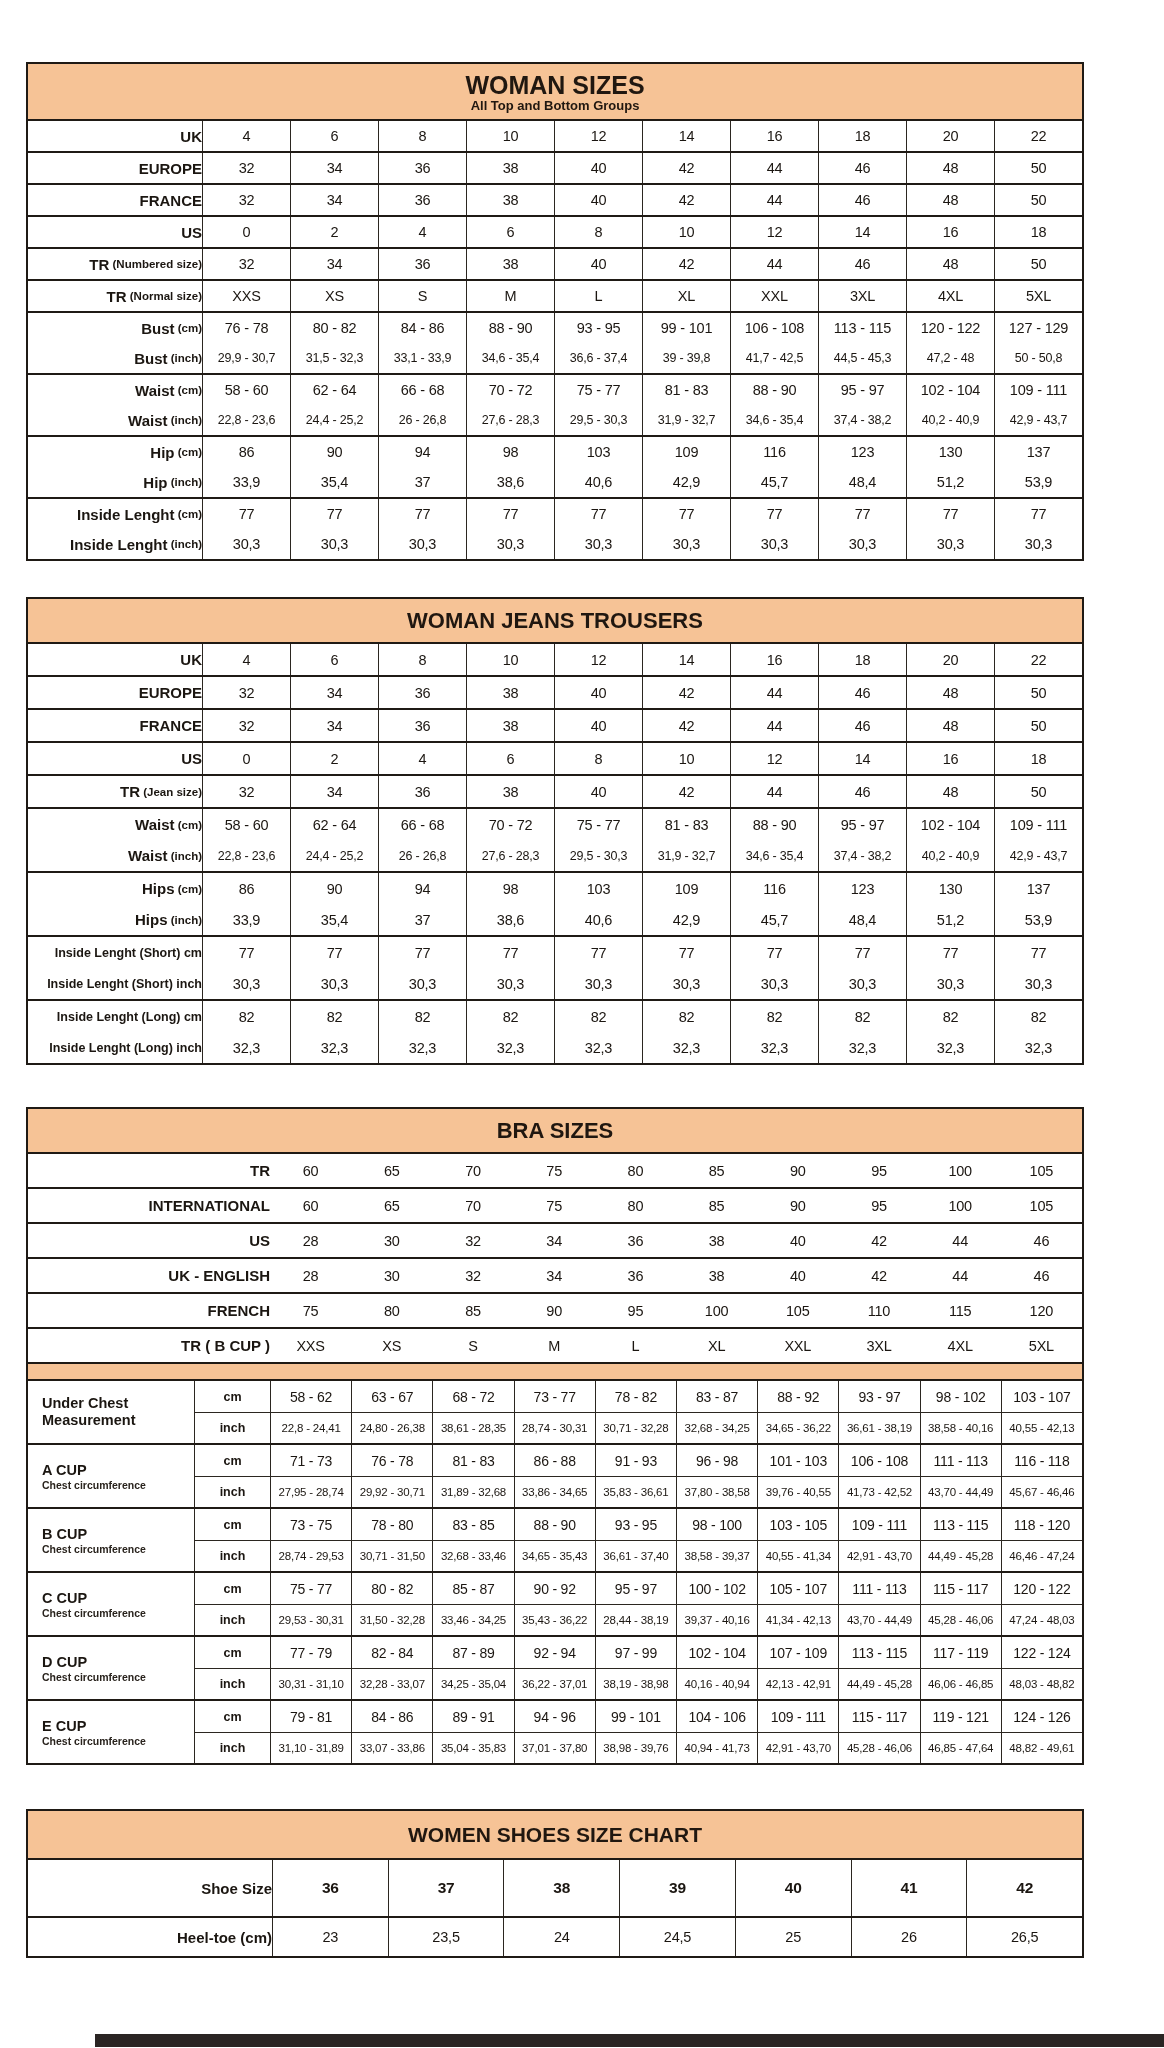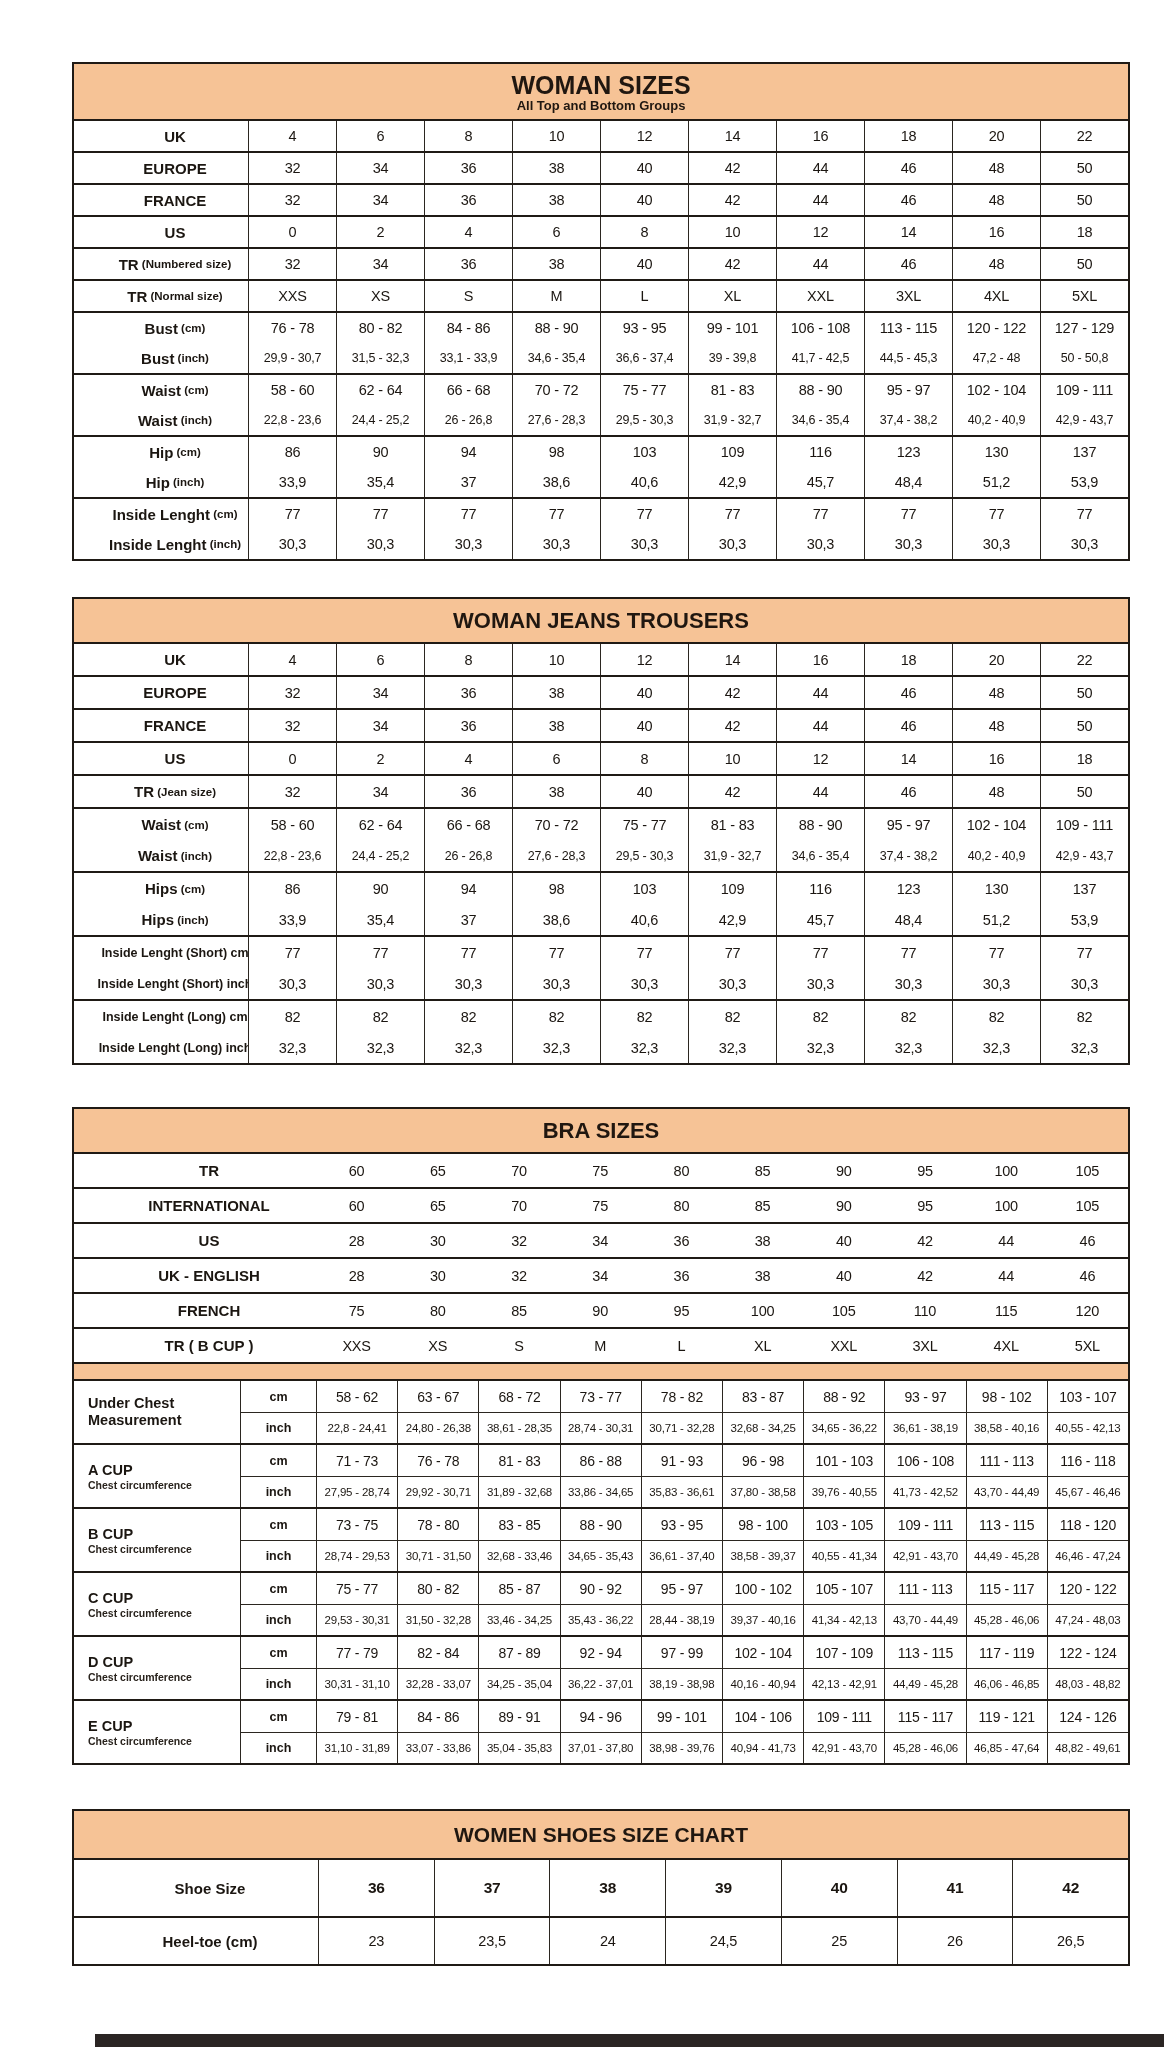--- a/index.html
+++ b/index.html
@@ -7,41 +7,41 @@
     --border:#1f1a15;
     --thin:#2b2620;
     --bar:#2a2523;
   }
   *{box-sizing:border-box;margin:0;padding:0}
   html,body{width:1164px;background:#fff}
   body{
     height:2048px;position:relative;overflow:hidden;
     font-family:"Liberation Sans",sans-serif;color:#1b1611;
   }
-  .sheet{width:1058px;margin-left:72px;padding-top:62px}
+  .sheet{width:1058px;margin-left:26px;padding-top:62px}
   .size-table{border:2.5px solid var(--border);background:#fff}
   .t-header{
     background:var(--accent);text-align:center;
     padding:7px 0 6px;border-bottom:2.5px solid var(--border);
   }
   .t-title{font-weight:bold;font-size:25px;line-height:28px;color:#201710}
   .t2 .t-title,.t3 .t-title{font-size:22px;line-height:26px}
   .t4 .t-title{font-size:21px;line-height:26px}
   .t-subtitle{font-weight:bold;font-size:13px;line-height:14px;color:#201710}
   .t-subtitle:empty{display:none}
   .t2 .t-header,.t3 .t-header{padding:9px 0 8px}
   .t4 .t-header{padding:11px 0 10px}
 
   .t-row{display:grid;align-items:stretch}
   .tbl-cols-10 .t-row{grid-template-columns:174px repeat(10,1fr);height:30px}
   .t2 .t-row{height:31px}
   .row-group + .row-group{border-top:2px solid var(--border)}
   .cell{display:flex;align-items:center;justify-content:center;overflow:hidden;white-space:nowrap}
   .cell + .cell{border-left:1.3px solid var(--thin)}
-  .label-cell{justify-content:center;padding-left:28px}
+  .label-cell{justify-content:flex-end;padding-left:28px}
   .lab-main{font-weight:bold;font-size:15px}
   .compact .lab-main{font-size:12.5px}
   .lab-note{font-weight:bold;font-size:11.5px}
   .val-cell{font-size:14.5px;letter-spacing:-0.2px}
   .val-cell.sm{font-size:12.5px}
 
   
   .bra-top .t-row{grid-template-columns:242px repeat(10,1fr);height:33px}
   .bra-top .cell + .cell{border-left:none}
   .bra-strip{
@@ -60,21 +60,21 @@
   .cup-main{font-weight:bold;font-size:14.5px;line-height:17px;white-space:normal;max-width:140px}
   .cup-sub{font-weight:bold;font-size:10.5px;color:#2a241e}
   .cup-unit{font-weight:bold;font-size:12.5px}
   .cup-val{font-size:14px;letter-spacing:-0.2px;white-space:nowrap}
   .cup-val.sm{font-size:11.5px}
 
   
   .shoes .t-row{grid-template-columns:244px repeat(7,1fr)}
   .shoes .row-group:first-child .t-row{height:56px}
   .shoes .row-group:first-child .val-cell{font-weight:bold;font-size:15.5px}
-  .shoes .row-group:last-child .t-row{height:46px}
+  .shoes .row-group:last-child .t-row{height:38px}
 
   .gap-t2{margin-top:36px}
   .gap-t3{margin-top:42px}
   .gap-t4{margin-top:44px}
 
   .footer-bar{position:absolute;left:95px;right:0;top:2034px;height:13px;background:var(--bar)}
 </style>
 </head>
 <body>
 

